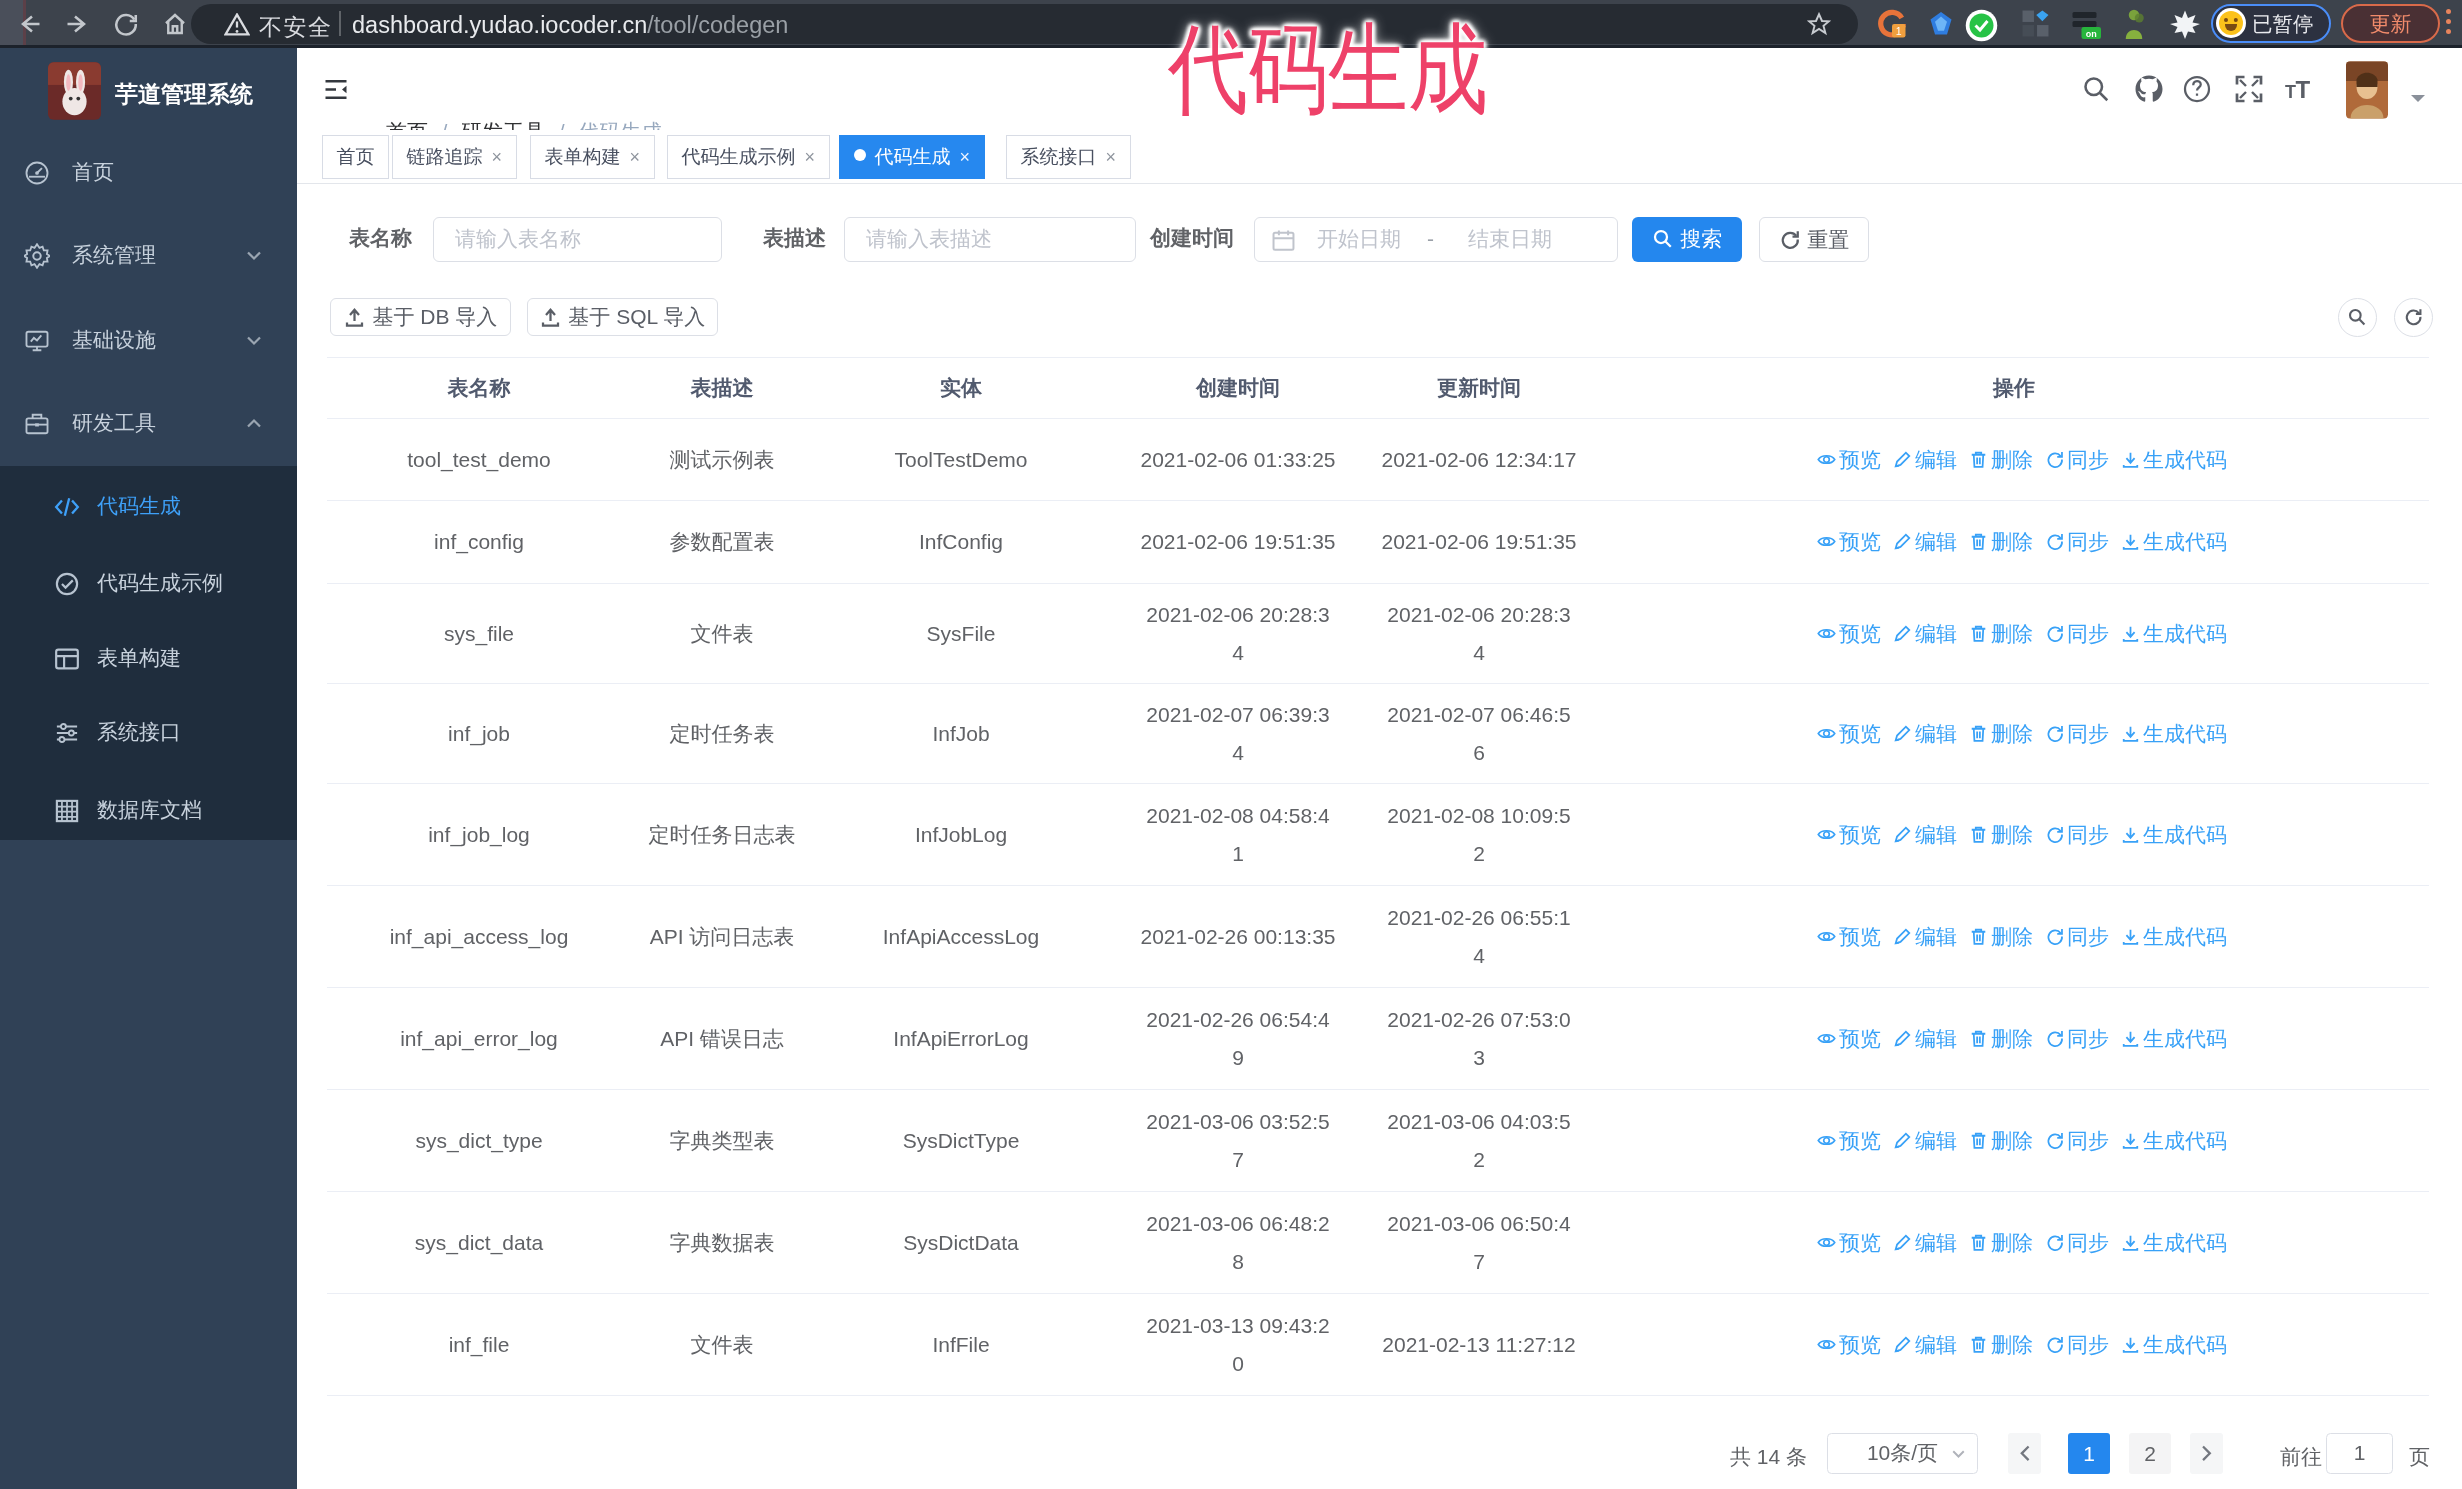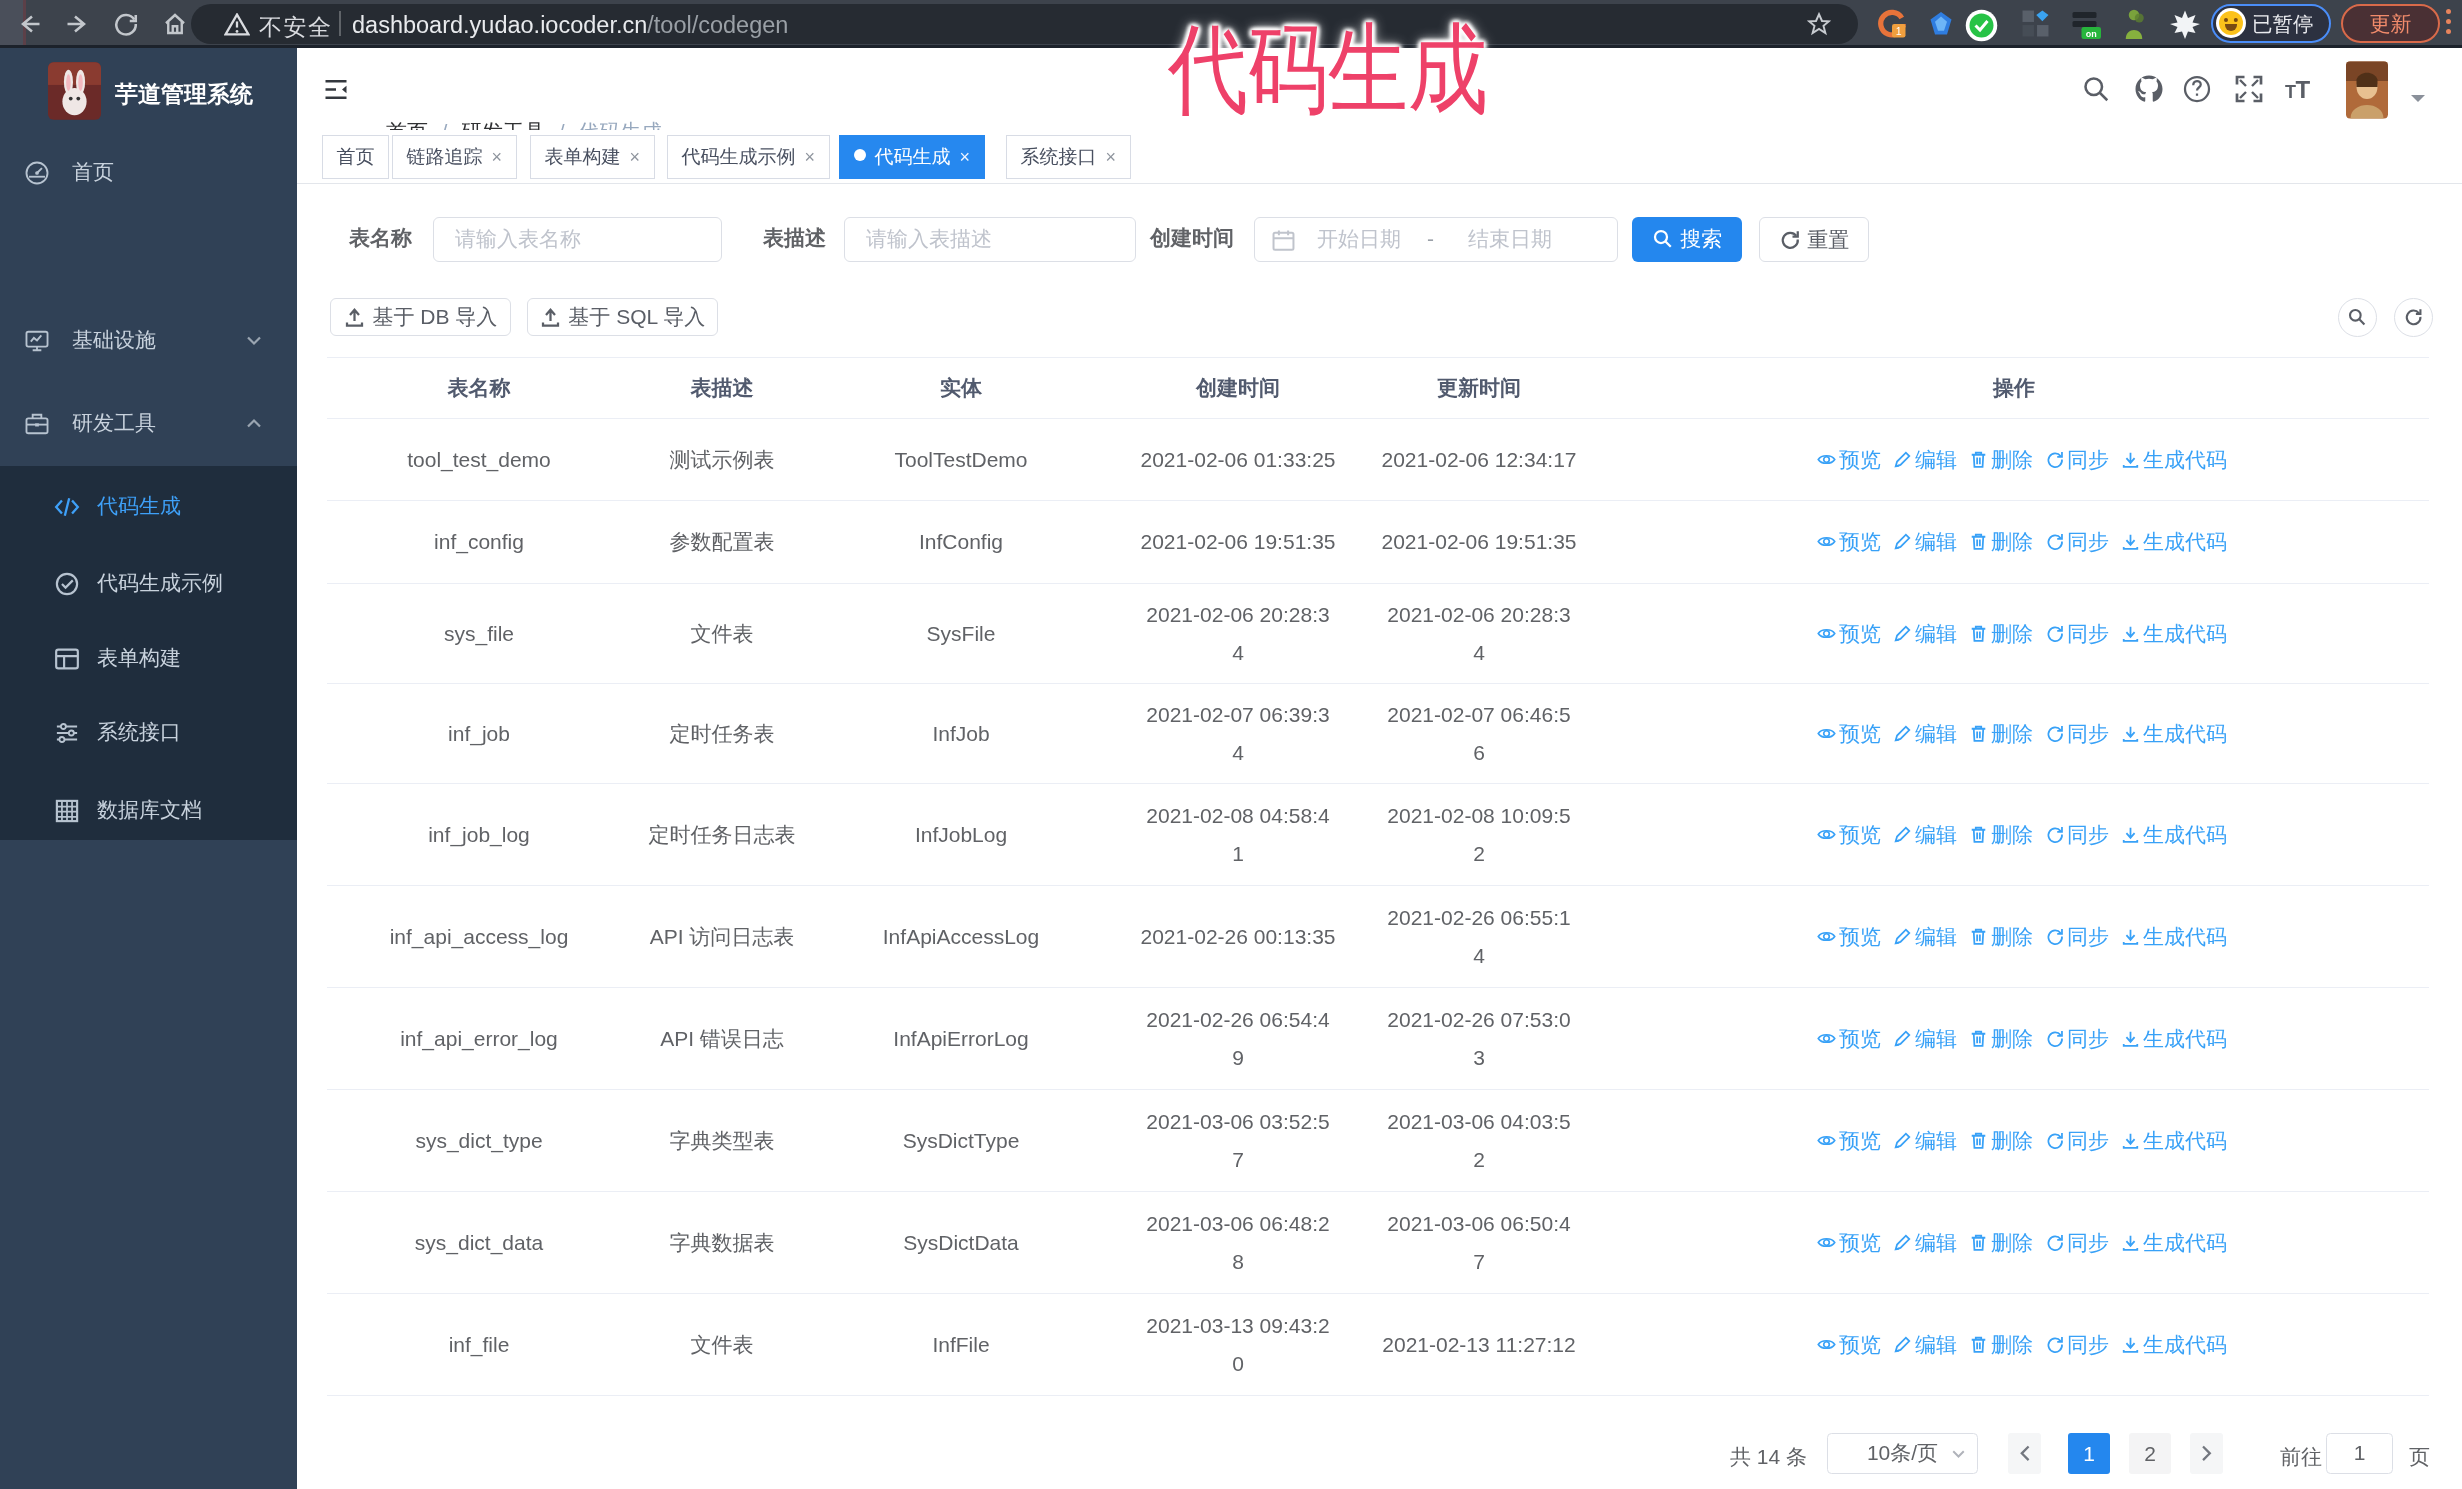--- a/index.html
+++ b/index.html
@@ -178,20 +178,30 @@
   <div class="title">芋道管理系统</div>
 
   <div class="mitem" style="top:82px;">
     <div class="mico"><svg viewBox="0 0 42 42">
           <circle cx="21" cy="21" r="17" fill="none" stroke="#b7c3d0" stroke-width="3"></circle>
           <path d="M21 21 L29 13" stroke="#b7c3d0" stroke-width="3"></path>
           <circle cx="21" cy="21" r="3" fill="#b7c3d0"></circle>
           <path d="M8 27 L34 27" stroke="#b7c3d0" stroke-width="3"></path>
         </svg></div>
     <div class="mtxt">首页</div>
+  </div>
+  <div class="mitem" style="top:165px;">
+    <div class="mico"><svg viewBox="0 0 42 42">
+          <circle cx="21" cy="21" r="6" fill="none" stroke="#b7c3d0" stroke-width="3.2"></circle>
+          <path d="M21 2 L25 8 L30 6 L32 12 L38 12 L37 18 L42 21 L37 24 L38 30 L32 30 L30 36 L25 34 L21 40 L17 34 L12 36 L10 30 L4 30 L5 24 L0 21 L5 18 L4 12 L10 12 L12 6 L17 8 Z" fill="none" stroke="#b7c3d0" stroke-width="3"></path>
+        </svg></div>
+    <div class="mtxt">系统管理</div>
+    <div class="arr"><svg width="18" height="15" viewBox="0 0 24 20">
+          <path d="M4 6 L12 14 L20 6" stroke="#9aa5b1" stroke-width="3" fill="none"></path>
+        </svg></div>
   </div>
   <div class="mitem" style="top:250px;">
     <div class="mico"><svg viewBox="0 0 42 42">
           <rect x="4" y="6" width="34" height="24" rx="3" fill="none" stroke="#b7c3d0" stroke-width="3"></rect>
           <path d="M14 36 L28 36 M21 30 L21 36 M11 22 L16 16 L21 20 L28 12" stroke="#b7c3d0" stroke-width="3" fill="none"></path>
         </svg></div>
     <div class="mtxt">基础设施</div>
     <div class="arr"><svg width="18" height="15" viewBox="0 0 24 20">
           <path d="M4 6 L12 14 L20 6" stroke="#9aa5b1" stroke-width="3" fill="none"></path>
         </svg></div>

